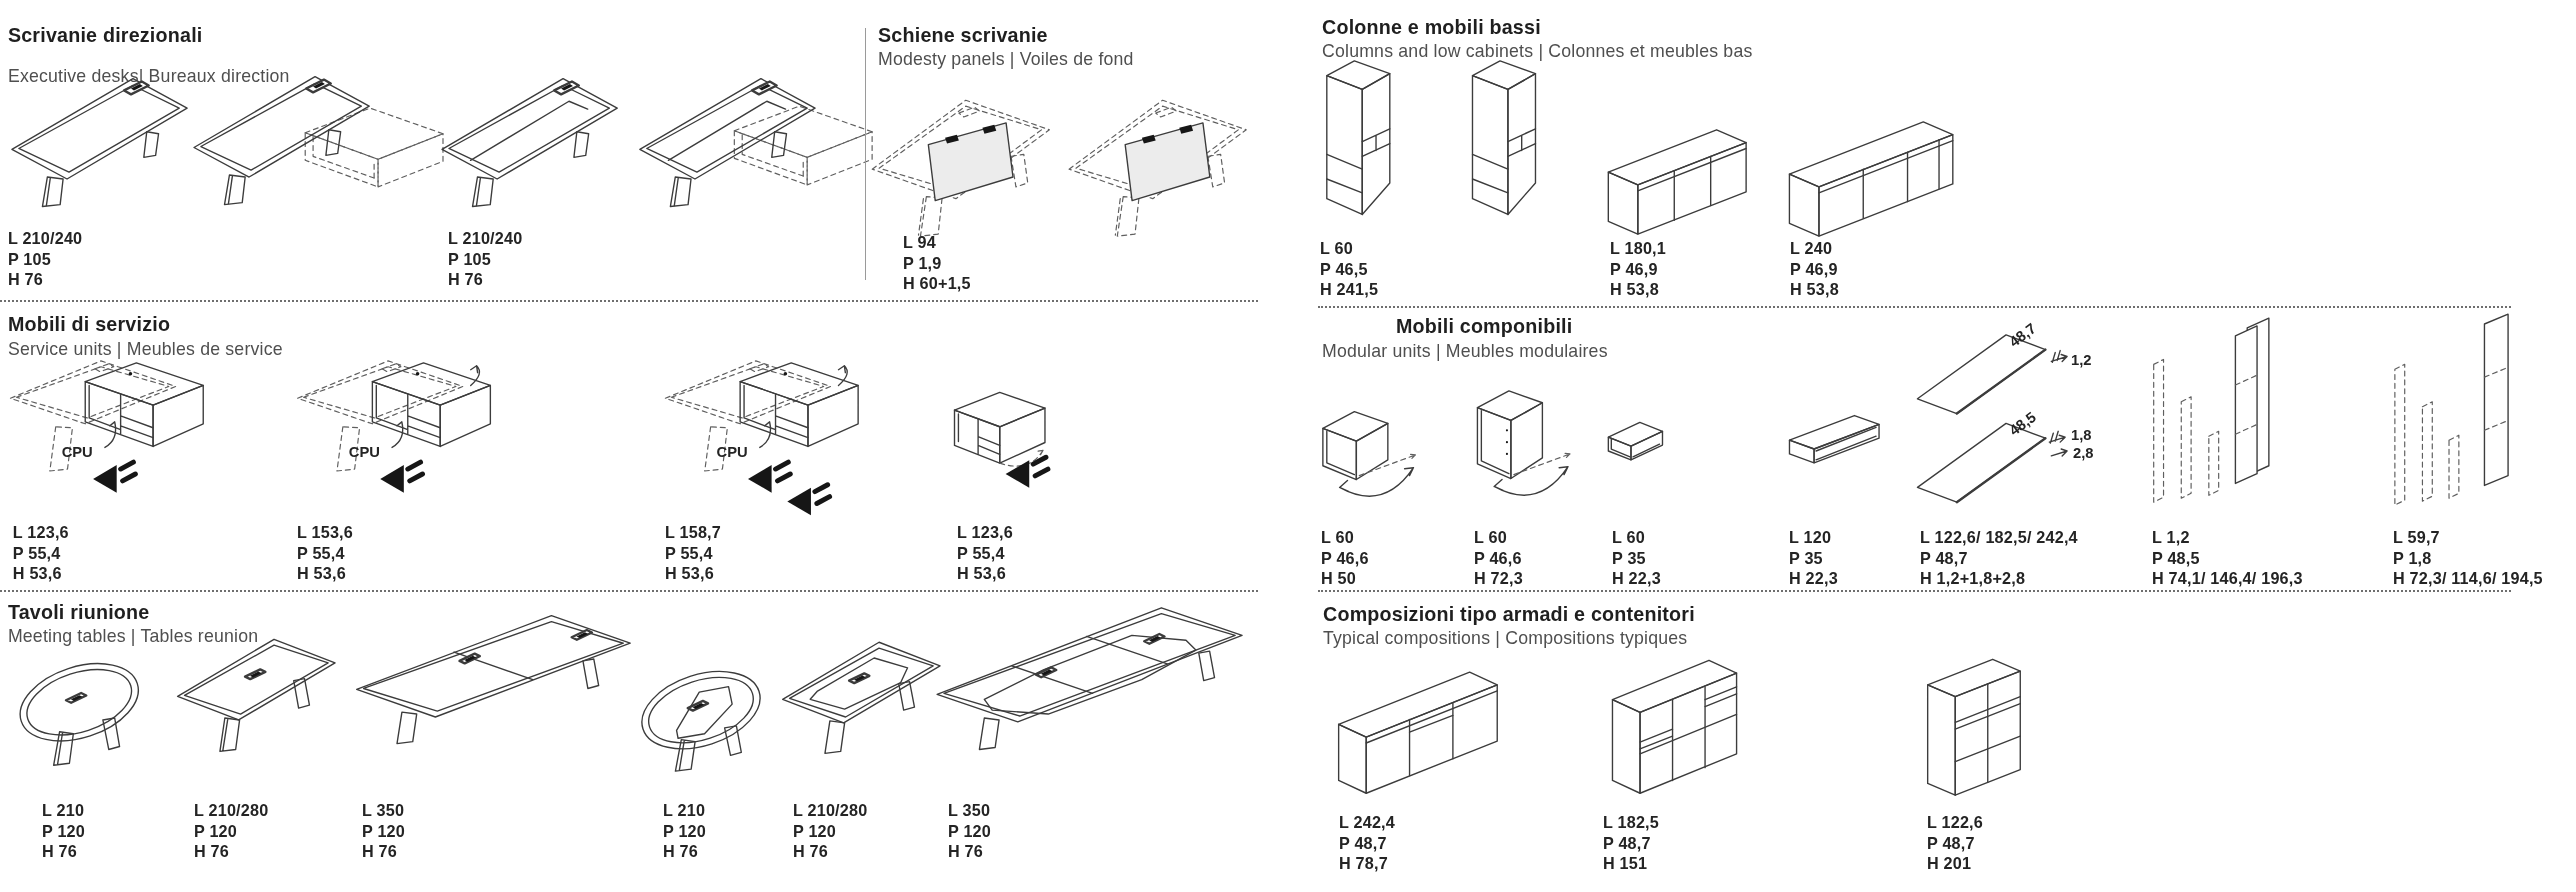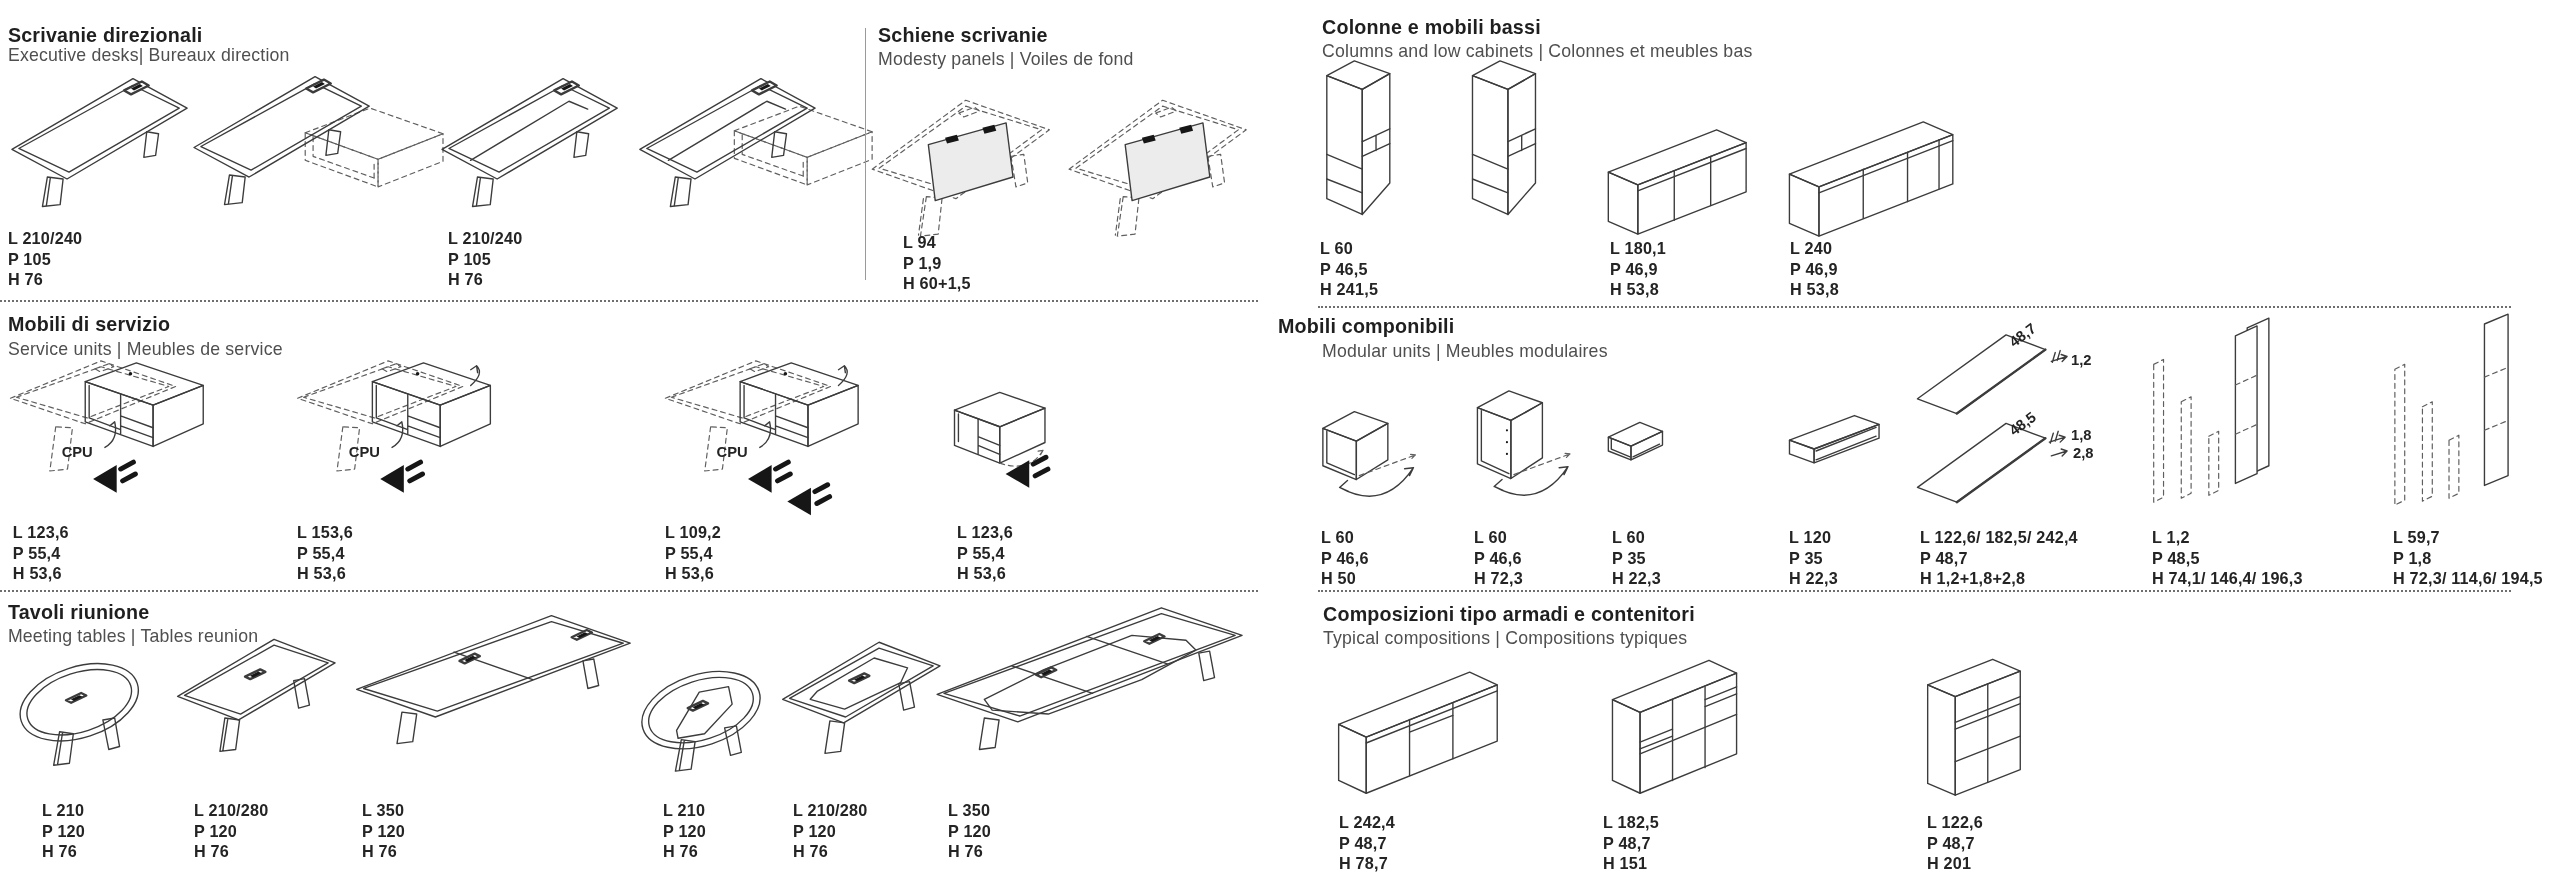--- a/index.html
+++ b/index.html
@@ -85,21 +85,21 @@
       <path class="stripe" d="M112 114 l13 -7 M114 126 l13 -7"></path>
     </g>
     <g id="port">
       <path class="whitefill thick" d="M0 6 L16 0 L21 3 L5 9 Z"></path>
       <path class="fill" d="M5 5.5 L14 2 L17 4 L8 7.5 Z"></path>
     </g>
   </defs>
 </svg>
 
 <div class="sec-title" style="left:7.9px;top:23.6px">Scrivanie direzionali</div>
-<div class="sec-sub" style="left:7.9px;top:45px">Executive desks| Bureaux direction</div>
+<div class="sec-sub" style="left:7.9px;top:66px">Executive desks| Bureaux direction</div>
 
 <svg style="left:0;top:54px" width="886" height="187" viewBox="0 0 900 190">
   <g>
       <use href="#desk" x="10" y="22"></use>
     </g>
   <g>
     <use href="#returnbox" x="310" y="50"></use>
     <use href="#desk" x="195" y="20"></use>
   </g>
   <g>
@@ -178,21 +178,21 @@
   <div>L 123,6</div>
   <div>P 55,4</div>
   <div>H 53,6</div>
 </div>
 <div class="dims" style="left:297px;top:522px">
   <div>L 153,6</div>
   <div>P 55,4</div>
   <div>H 53,6</div>
 </div>
 <div class="dims" style="left:665px;top:522px">
-  <div>L 109,2</div>
+  <div>L 158,7</div>
   <div>P 55,4</div>
   <div>H 53,6</div>
 </div>
 <div class="dims" style="left:957px;top:522px">
   <div>L 123,6</div>
   <div>P 55,4</div>
   <div>H 53,6</div>
 </div>
 
 <div class="dotline" style="left:0;top:590px;width:1258px"></div>
@@ -324,21 +324,21 @@
   <div>H 53,8</div>
 </div>
 <div class="dims" style="left:1790px;top:238px">
   <div>L 240</div>
   <div>P 46,9</div>
   <div>H 53,8</div>
 </div>
 
 <div class="dotline" style="left:1318px;top:306px;width:1193px"></div>
 
-<div class="sec-title" style="left:1278px;top:315px">Mobili componibili</div>
+<div class="sec-title" style="left:1396px;top:315px">Mobili componibili</div>
 <div class="sec-sub" style="left:1322px;top:341px">Modular units | Meubles modulaires</div>
 
 <svg style="left:1315px;top:310px" width="1261" height="217" viewBox="0 0 1281 220">
   <g>
     <path d="M8 120 L40 103 L74 115 L42 133 Z"></path>
     <path d="M8 120 L8 158 L42 172 L42 133 Z"></path>
     <path d="M42 133 L74 115 L74 152 L42 172 Z"></path>
     <path d="M12 123 L12 155 L40 167"></path>
     <path class="dash" d="M45 168 L102 147 M102 147 l-8 -1 m8 1 l-6 6"></path>
     <path d="M25 180 Q70 205 100 160 M100 160 l-9 1 m9 -1 l-4 8 M25 180 l9 4 m-9 -4 l8 -7"></path>

